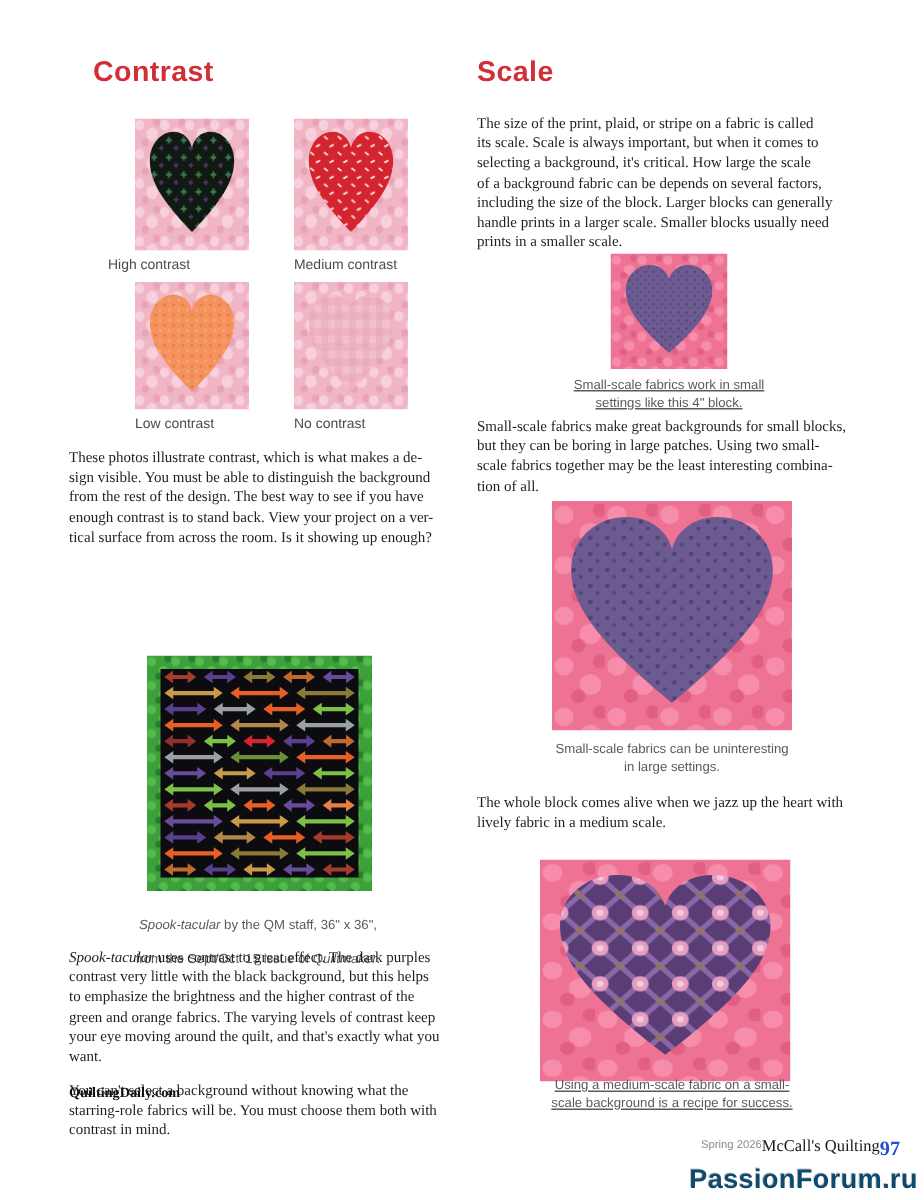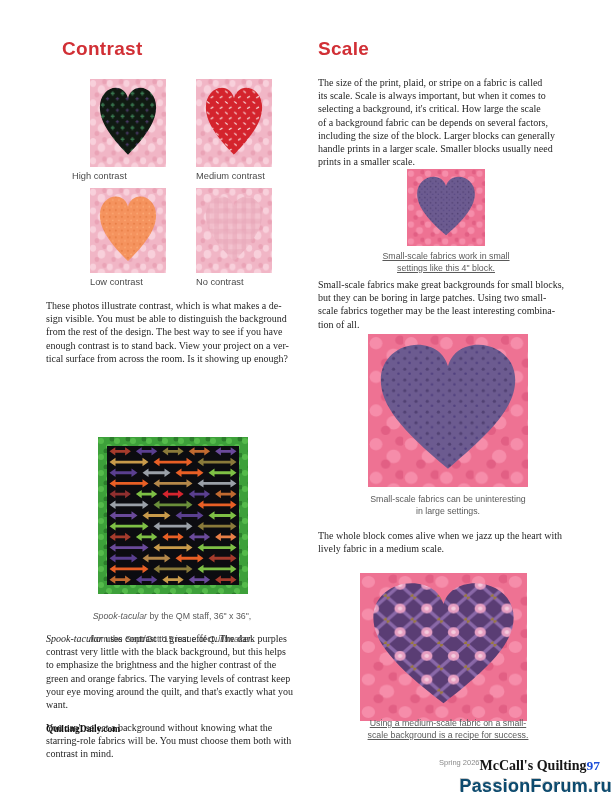--- a/index.html
+++ b/index.html
@@ -12,21 +12,21 @@
   .swatch{position:absolute;}
   .swatch svg{display:block;width:100%;height:100%;}
   .swatch-caption{position:absolute;font-family:"Liberation Sans",sans-serif;
         font-size:9.3px;color:#4a4a4a;}
   .caption{position:absolute;font-family:"Liberation Sans",sans-serif;font-size:8.8px;
         line-height:11.5px;color:#5a5a5a;white-space:pre-line;text-align:center;}
   .ital{font-style:italic;}
   .qd{font-size:9.5px;font-weight:bold;color:#111;}
   .footer-right{position:absolute;right:16px;top:758px;display:flex;align-items:flex-start;}
   .issue{font-family:"Liberation Sans",sans-serif;font-size:7.5px;color:#8a8a8a;}
-  .mag{font-size:14px;font-weight:bold;color:#161616;}
+  .mag{font-size:11px;font-weight:normal;color:#161616;}
   .pagenum{font-size:13.5px;font-weight:bold;color:#1d4ed8;}
   .watermark{position:absolute;right:4px;top:776px;
         font-family:"Liberation Sans",sans-serif;font-weight:bold;font-size:18px;
         color:#0c4a6e;text-shadow:0.6px 0.6px 0 #ffffff,-0.6px -0.6px 0 #c4c4c4;
         letter-spacing:.3px;}
 </style>
 </head>
 <body>
 
 <div class="page">

